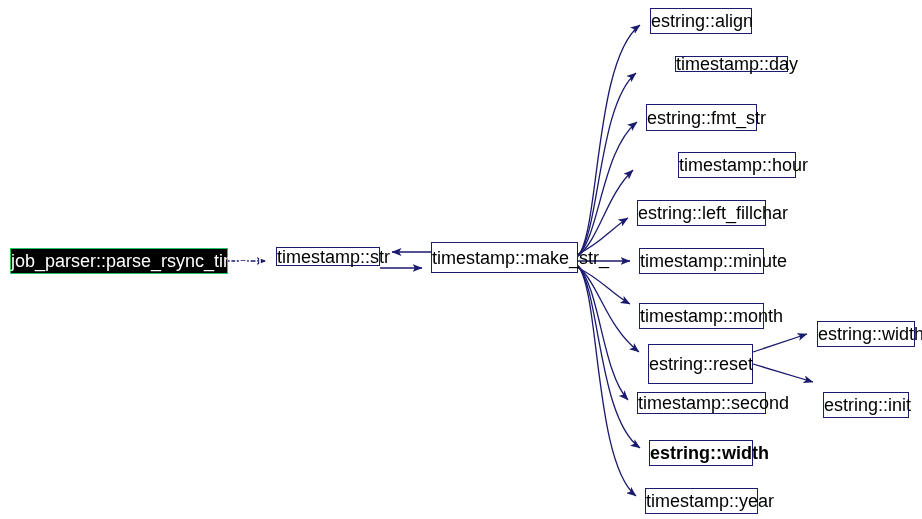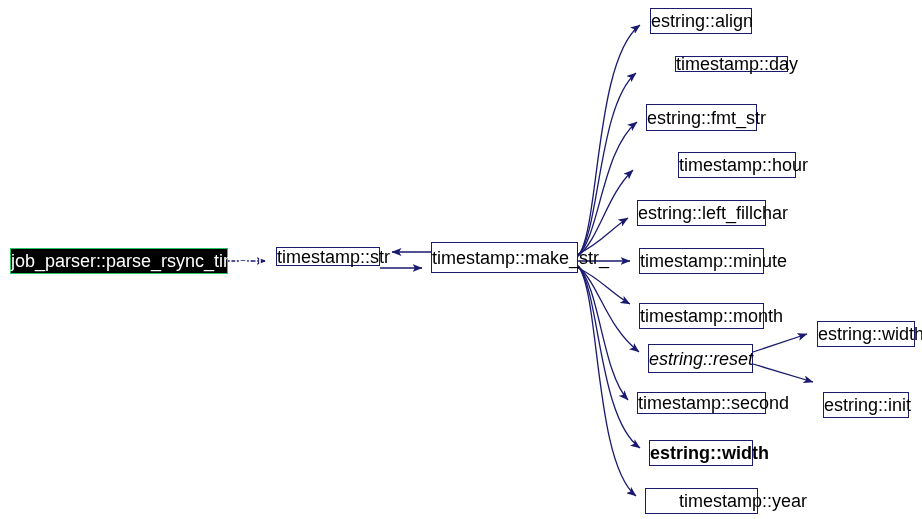--- a/index.html
+++ b/index.html
@@ -101,30 +101,30 @@
       </div>
       <div class="node" style="left: 637px; top: 200px; width: 129px; height: 26px;">
         <span class="node-label">estring::left_fillchar</span>
       </div>
       <div class="node" style="left: 639px; top: 248px; width: 125px; height: 26px;">
         <span class="node-label">timestamp::minute</span>
       </div>
       <div class="node" style="left: 639px; top: 296px; width: 125px; height: 26px; margin-top: 7px;">
         <span class="node-label">timestamp::month</span>
       </div>
-      <div class="node" style="left: 648px; top: 344px; width: 105px; height: 29px; font-style: italic;">
+      <div class="node" style="left: 648px; top: 344px; width: 105px; height: 40px;">
         <span class="node-label">estring::reset</span>
       </div>
       <div class="node" style="left: 637px; top: 392px; width: 129px; height: 22px;">
         <span class="node-label">timestamp::second</span>
       </div>
       <div class="node" style="left: 649px; top: 440px; width: 104px; height: 26px; font-weight: bold;">
         <span class="node-label">estring::width</span>
       </div>
-      <div class="node" style="left: 645px; top: 488px; width: 113px; height: 26px; padding-left: 33px;">
+      <div class="node" style="left: 645px; top: 488px; width: 113px; height: 26px;">
         <span class="node-label">timestamp::year</span>
       </div>
       <div class="node" style="left: 817px; top: 321px; width: 98px; height: 26px;">
         <span class="node-label">estring::width</span>
       </div>
       <div class="node" style="left: 823px; top: 369px; width: 86px; height: 26px; margin-top: 23px;">
         <span class="node-label">estring::init</span>
       </div>
     </div>
 

